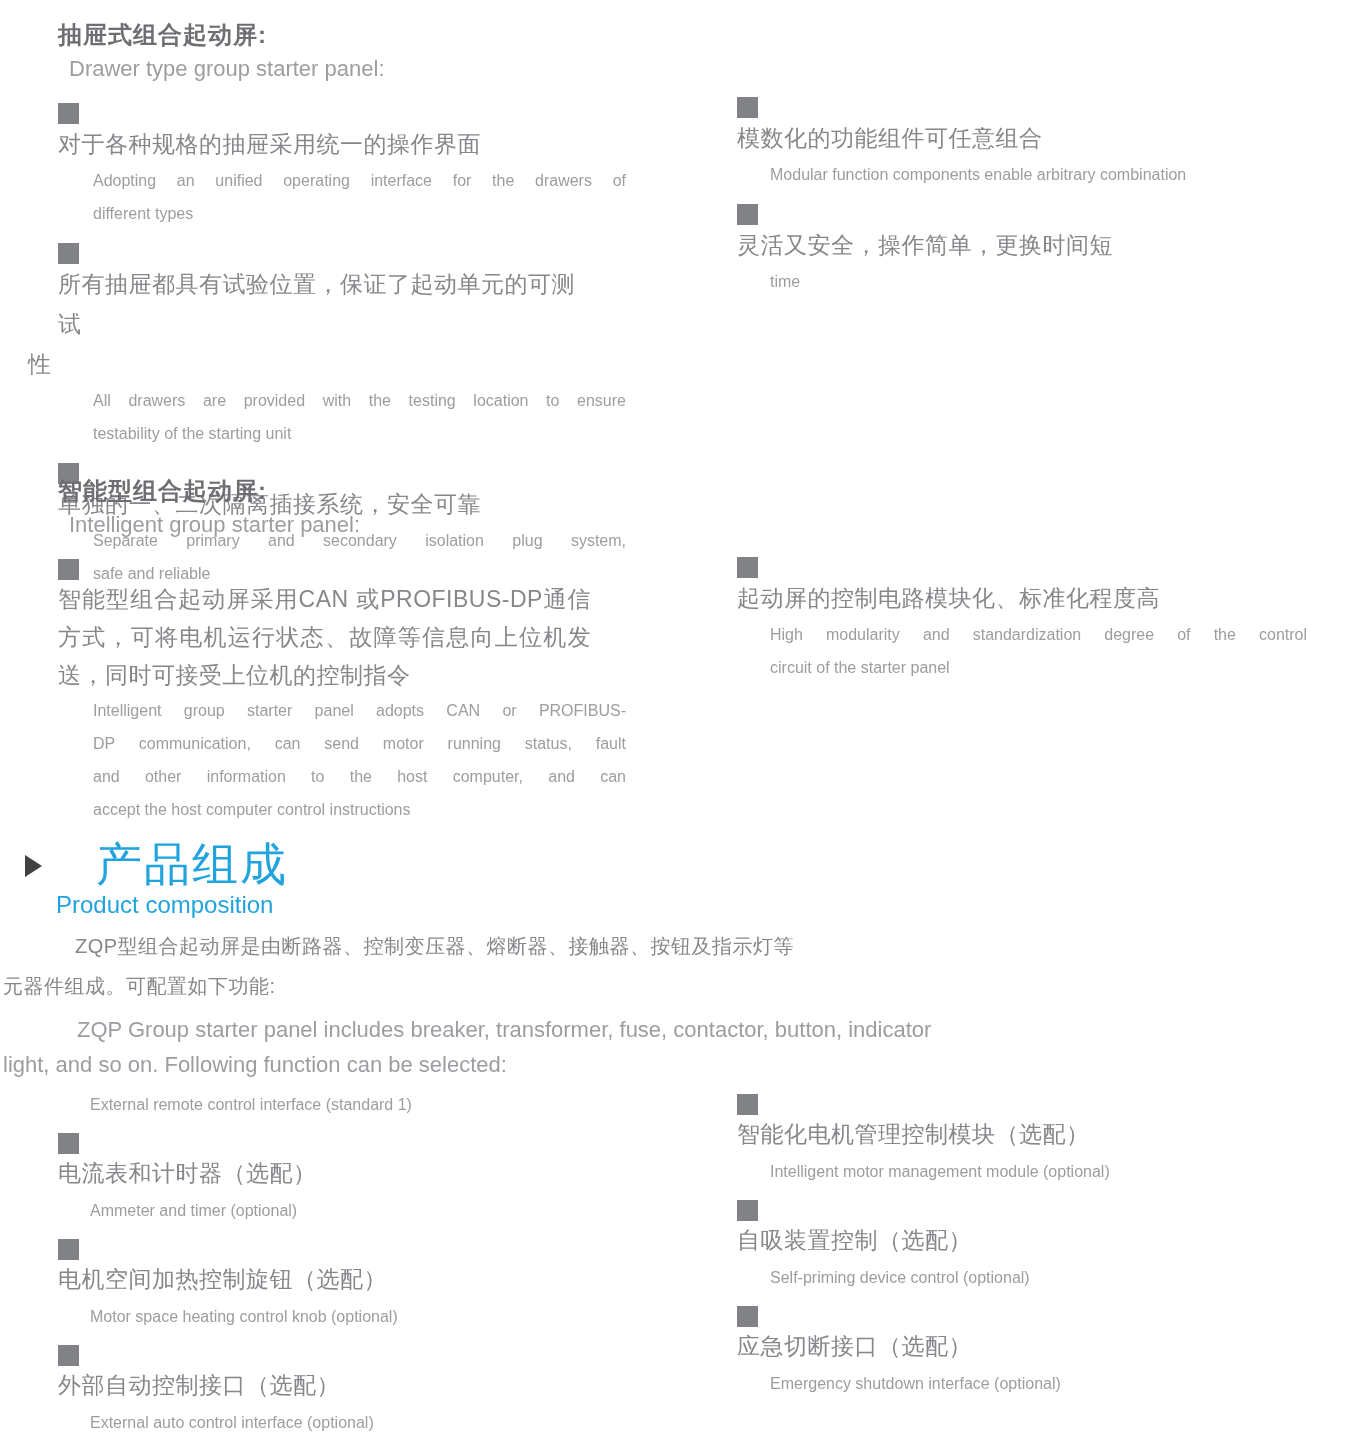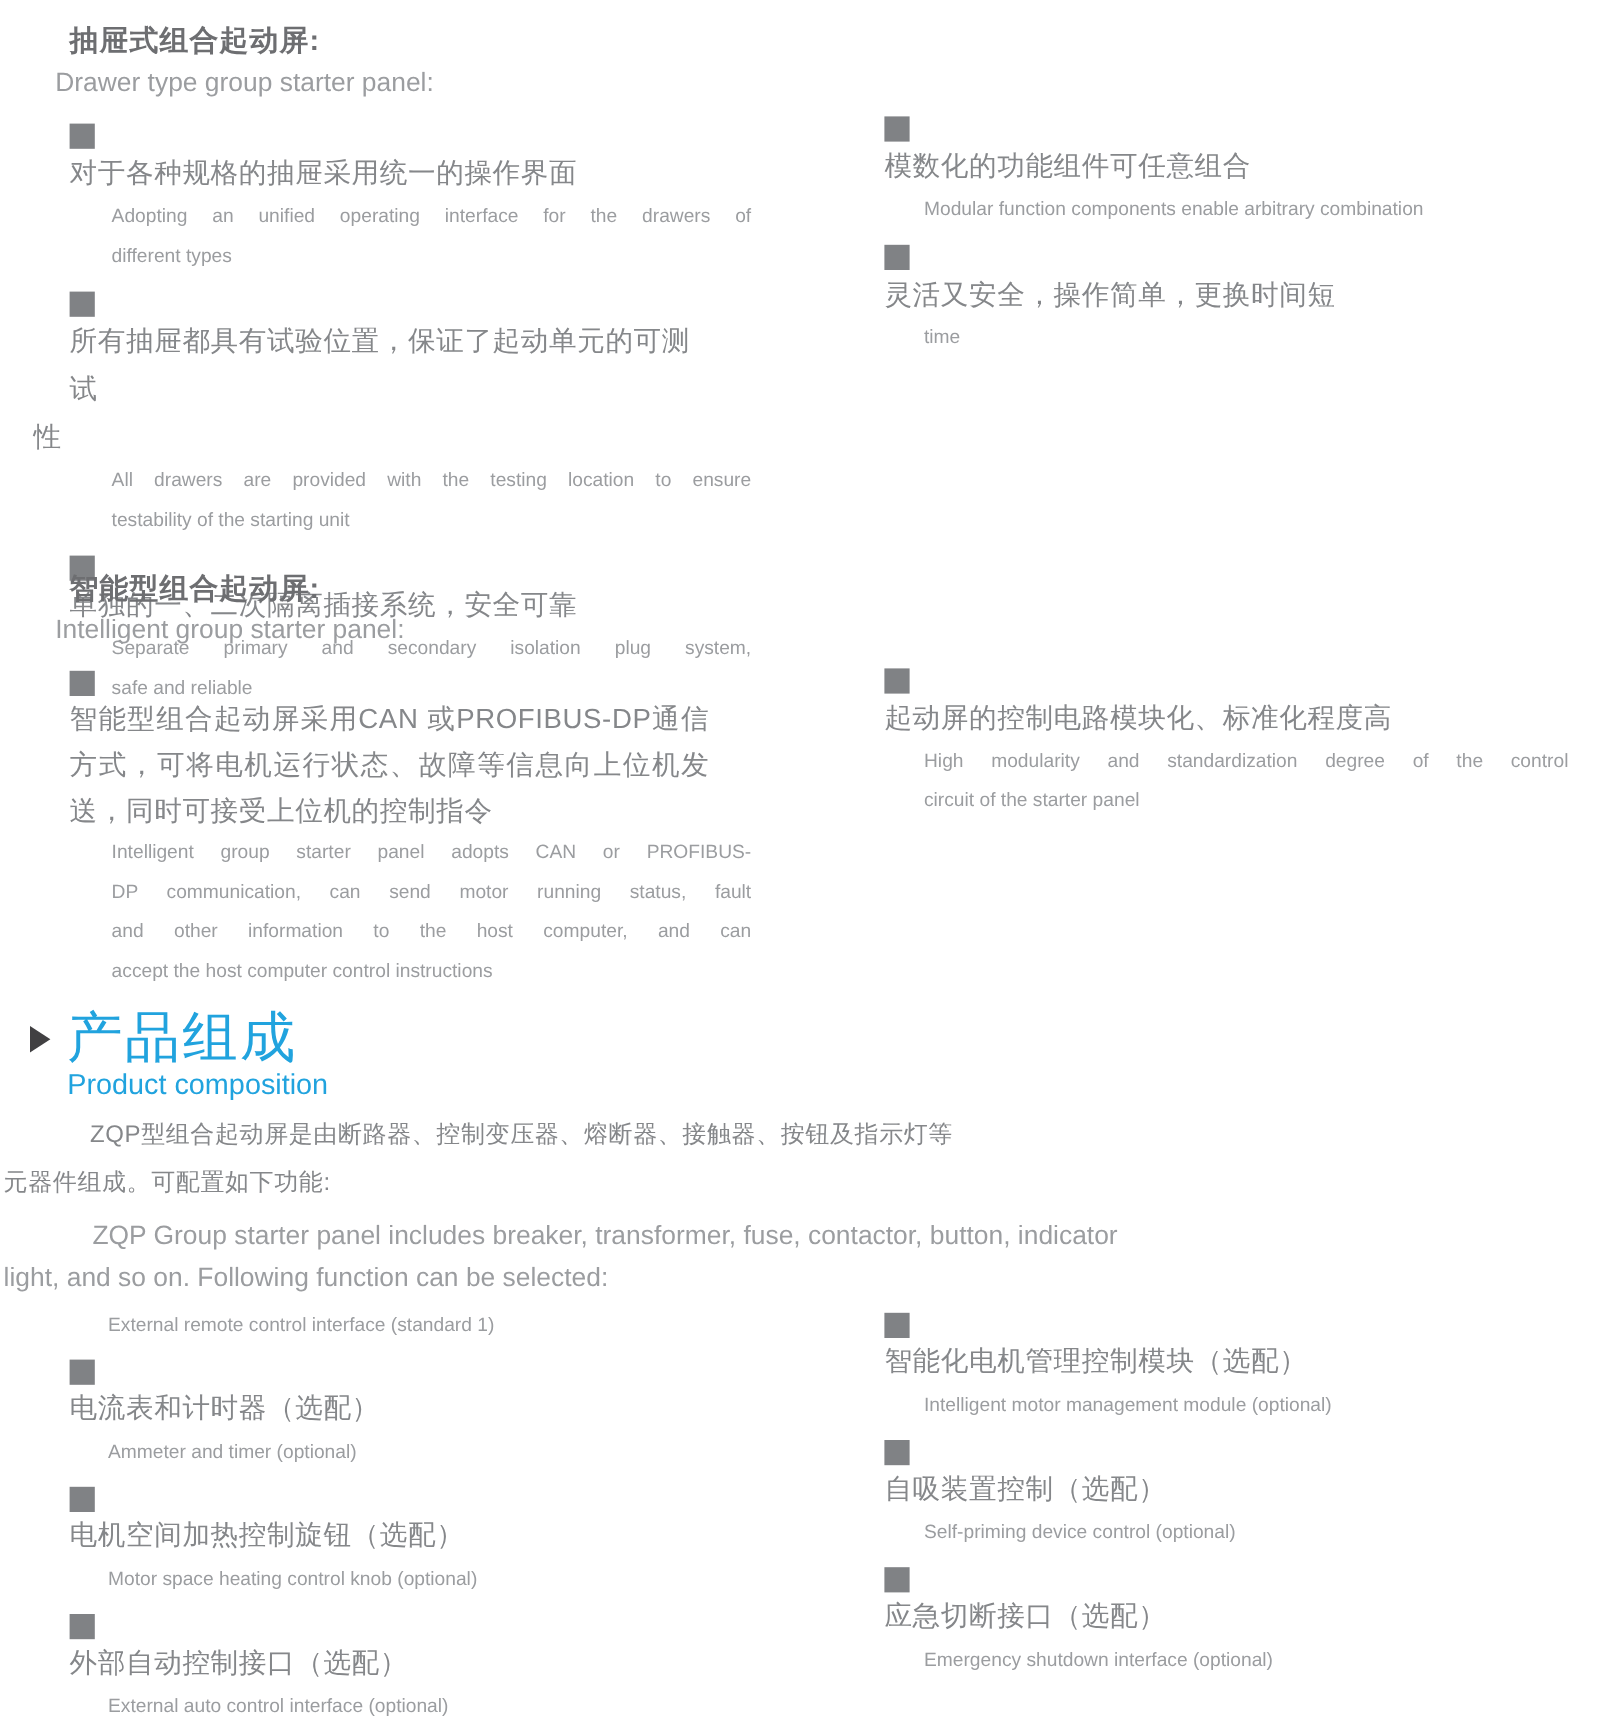--- a/index.html
+++ b/index.html
@@ -12,36 +12,36 @@
     --bg:#FFFFFF;
   }
   html,body{margin:0;padding:0;background:var(--bg);}
   #canvas{
     position:relative;width:1349px;height:1438px;background:var(--bg);
     font-family:"Liberation Sans","DejaVu Sans",sans-serif;overflow:hidden;
   }
   
   .sec{position:absolute;}
   .sec-title{margin-left:58px;font-size:24px;font-weight:bold;color:var(--hd);line-height:34px;letter-spacing:1px;}
-  .sec-sub{margin-left:46px;font-size:22px;color:var(--en);line-height:34px;margin-bottom:8px;}
+  .sec-sub{margin-left:69px;font-size:22px;color:var(--en);line-height:34px;margin-bottom:8px;}
   .b-cn{display:flex;margin-left:58px;font-size:23px;color:var(--cn);line-height:40px;letter-spacing:0.5px;flex-direction:column;}
   .colR .b-cn{margin-left:0;}
   .sq{flex:0 0 21px;width:21px;height:21px;background:var(--bullet);margin-top:9px;margin-right:11px;}
   .cnlines{flex:1 1 auto;}
   .cnlines.w{width:533px;}
   .cnlines.lh38 > div{line-height:38px;}
   .b-en{margin:0 0 4px 93px;width:533px;font-size:16px;color:var(--en);line-height:33px;}
   .colR .b-en{margin-left:33px;width:537px;}
   .j{text-align:justify;text-align-last:justify;}
   .hang-line{margin-left:28px;font-size:23px;color:var(--cn);line-height:40px;}
   
   .comp{position:absolute;left:25px;top:838px;}
   .comp-row{display:flex;}
   .tri{width:0;height:0;border-left:17px solid var(--arrow);border-top:11px solid transparent;border-bottom:11px solid transparent;margin-top:17px;margin-right:14px;}
-  .comp-title{font-size:46px;color:var(--blue);line-height:52px;letter-spacing:2px;}
+  .comp-title{font-size:46px;color:var(--blue);line-height:52px;letter-spacing:2px;margin-left:40px;}
   .comp-sub{margin-left:31px;font-size:24px;color:var(--blue);line-height:30px;}
   
   .intro{position:absolute;left:3px;top:926px;width:940px;}
   .intro .cnp > div{font-size:20px;color:var(--cn);line-height:40px;letter-spacing:0.5px;white-space:nowrap;}
   .intro .cnp > div.first{margin-left:72px;}
   .intro .enp{margin-top:6px;}
   .intro .enp > div{font-size:22px;color:var(--en);line-height:35px;white-space:nowrap;}
   .intro .enp > div.first{margin-left:74px;}
   
   .list{position:absolute;top:1086px;}

